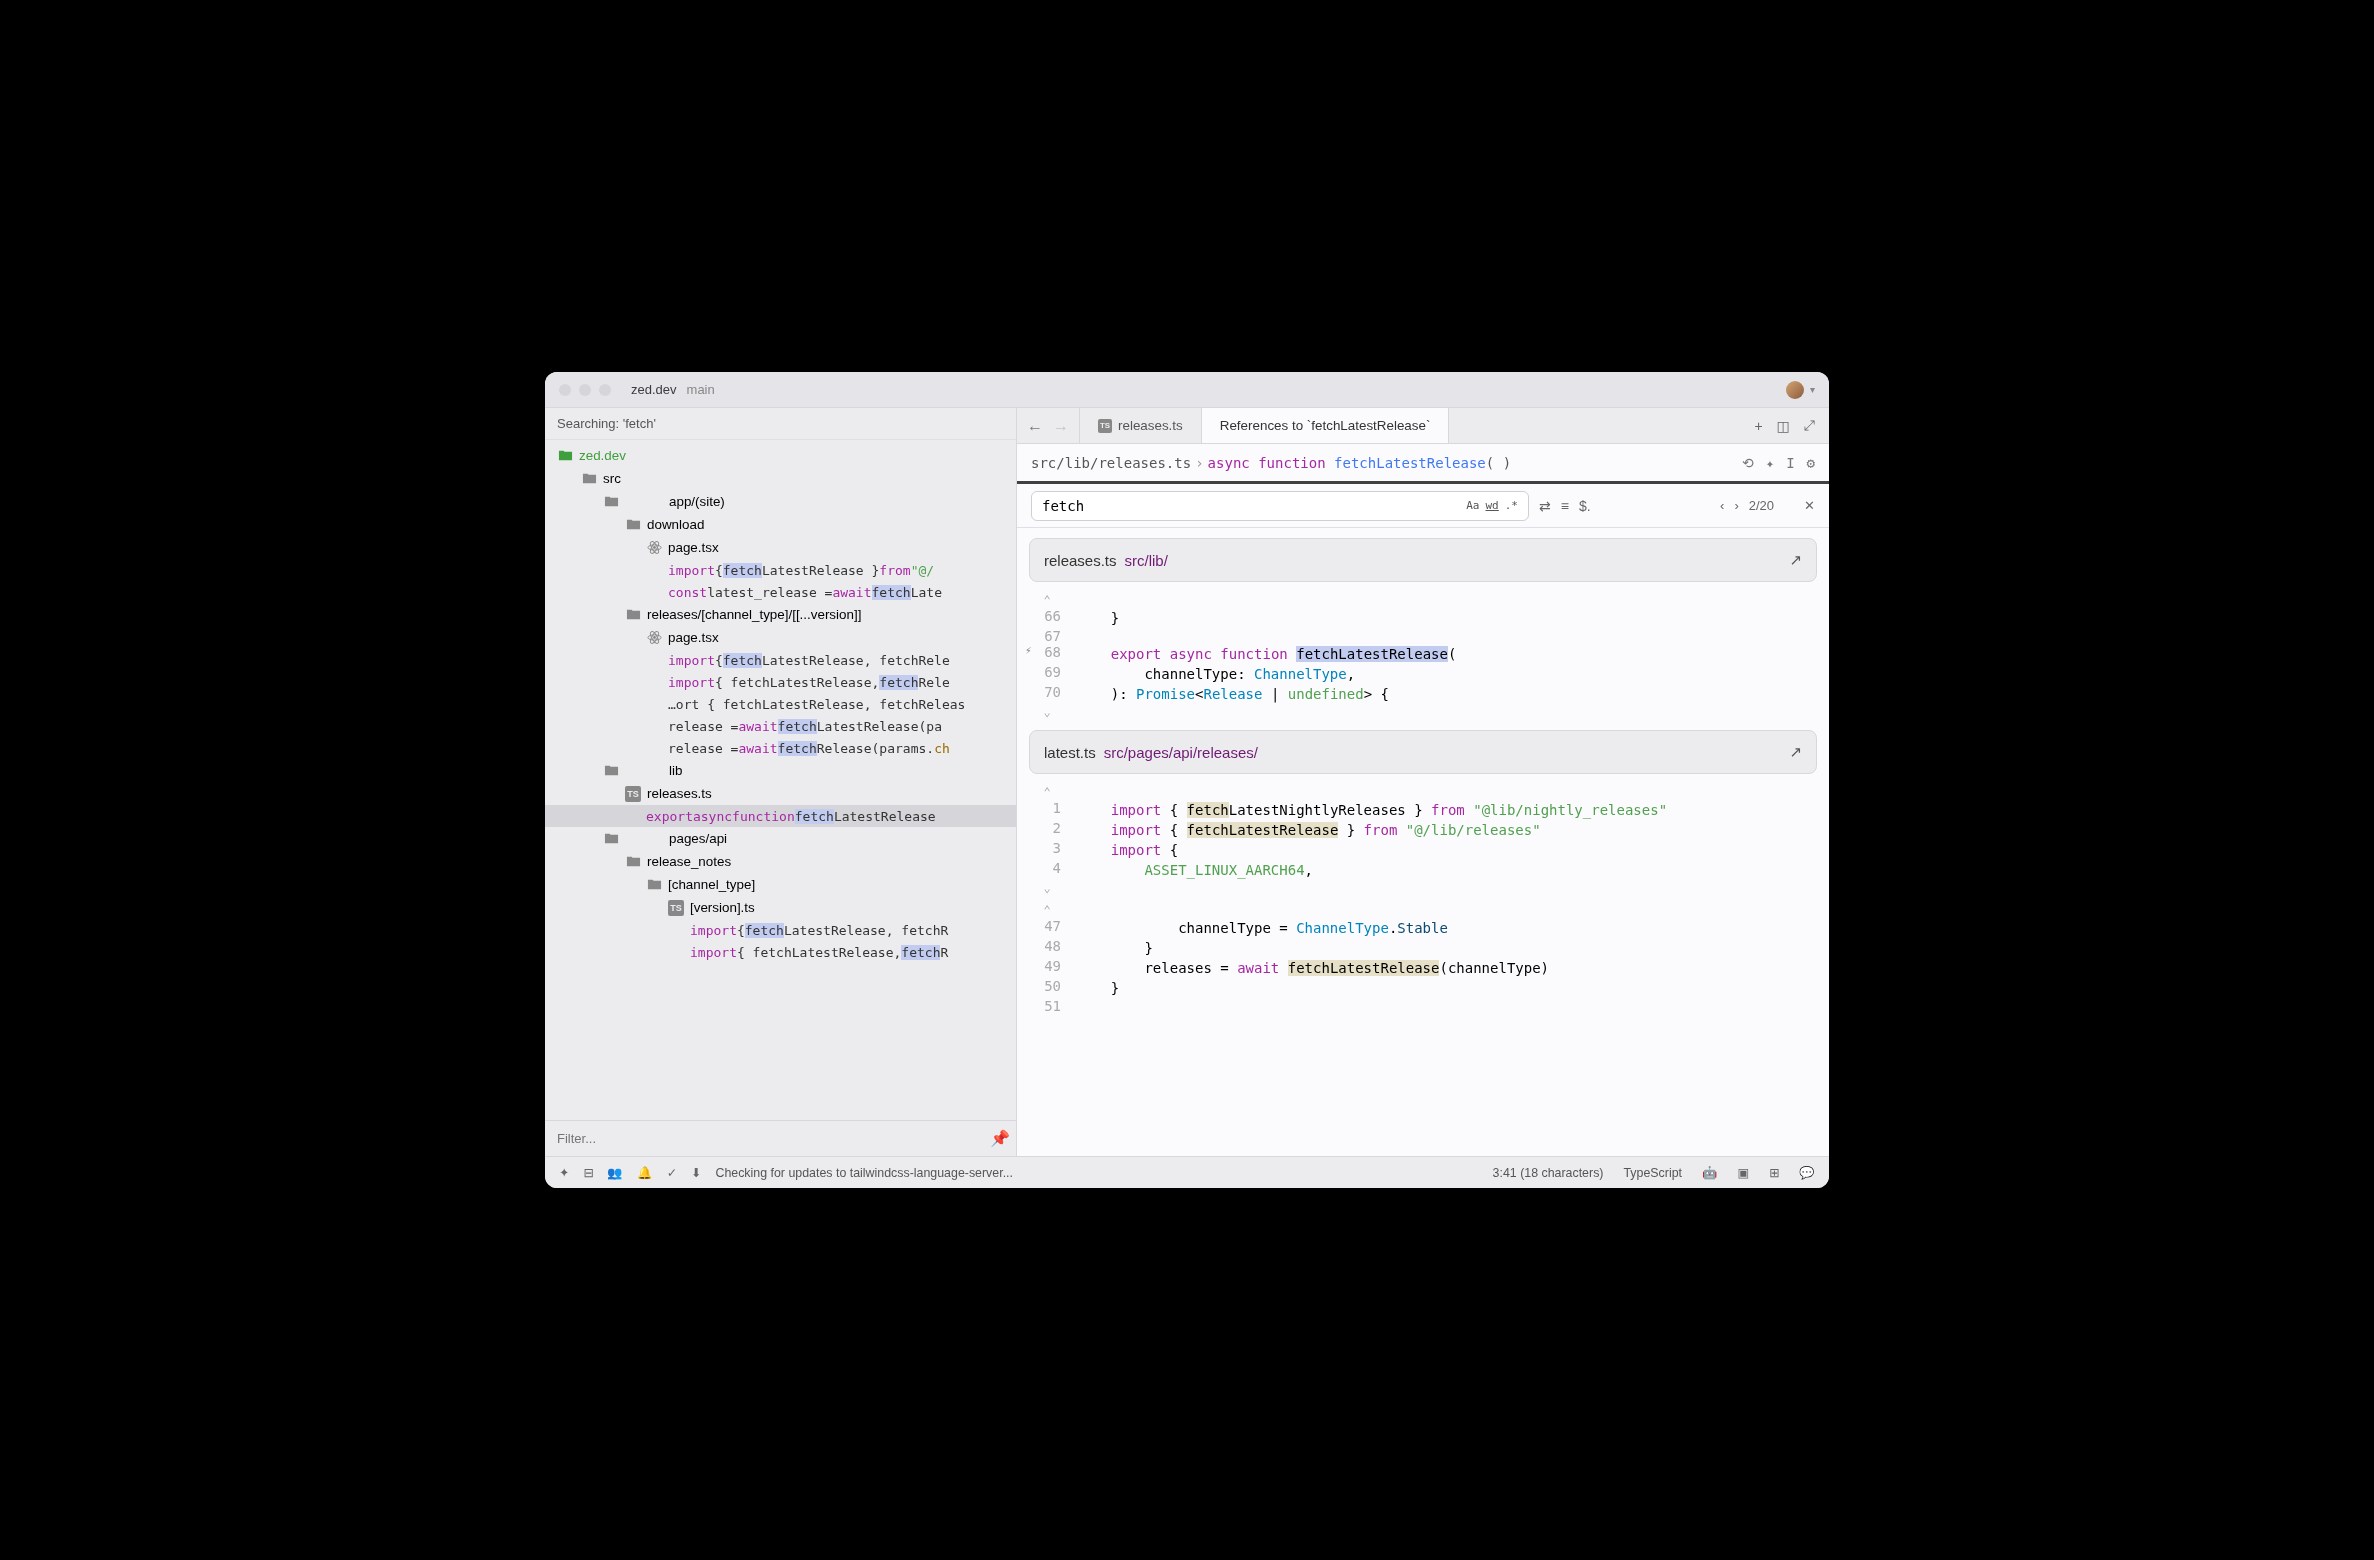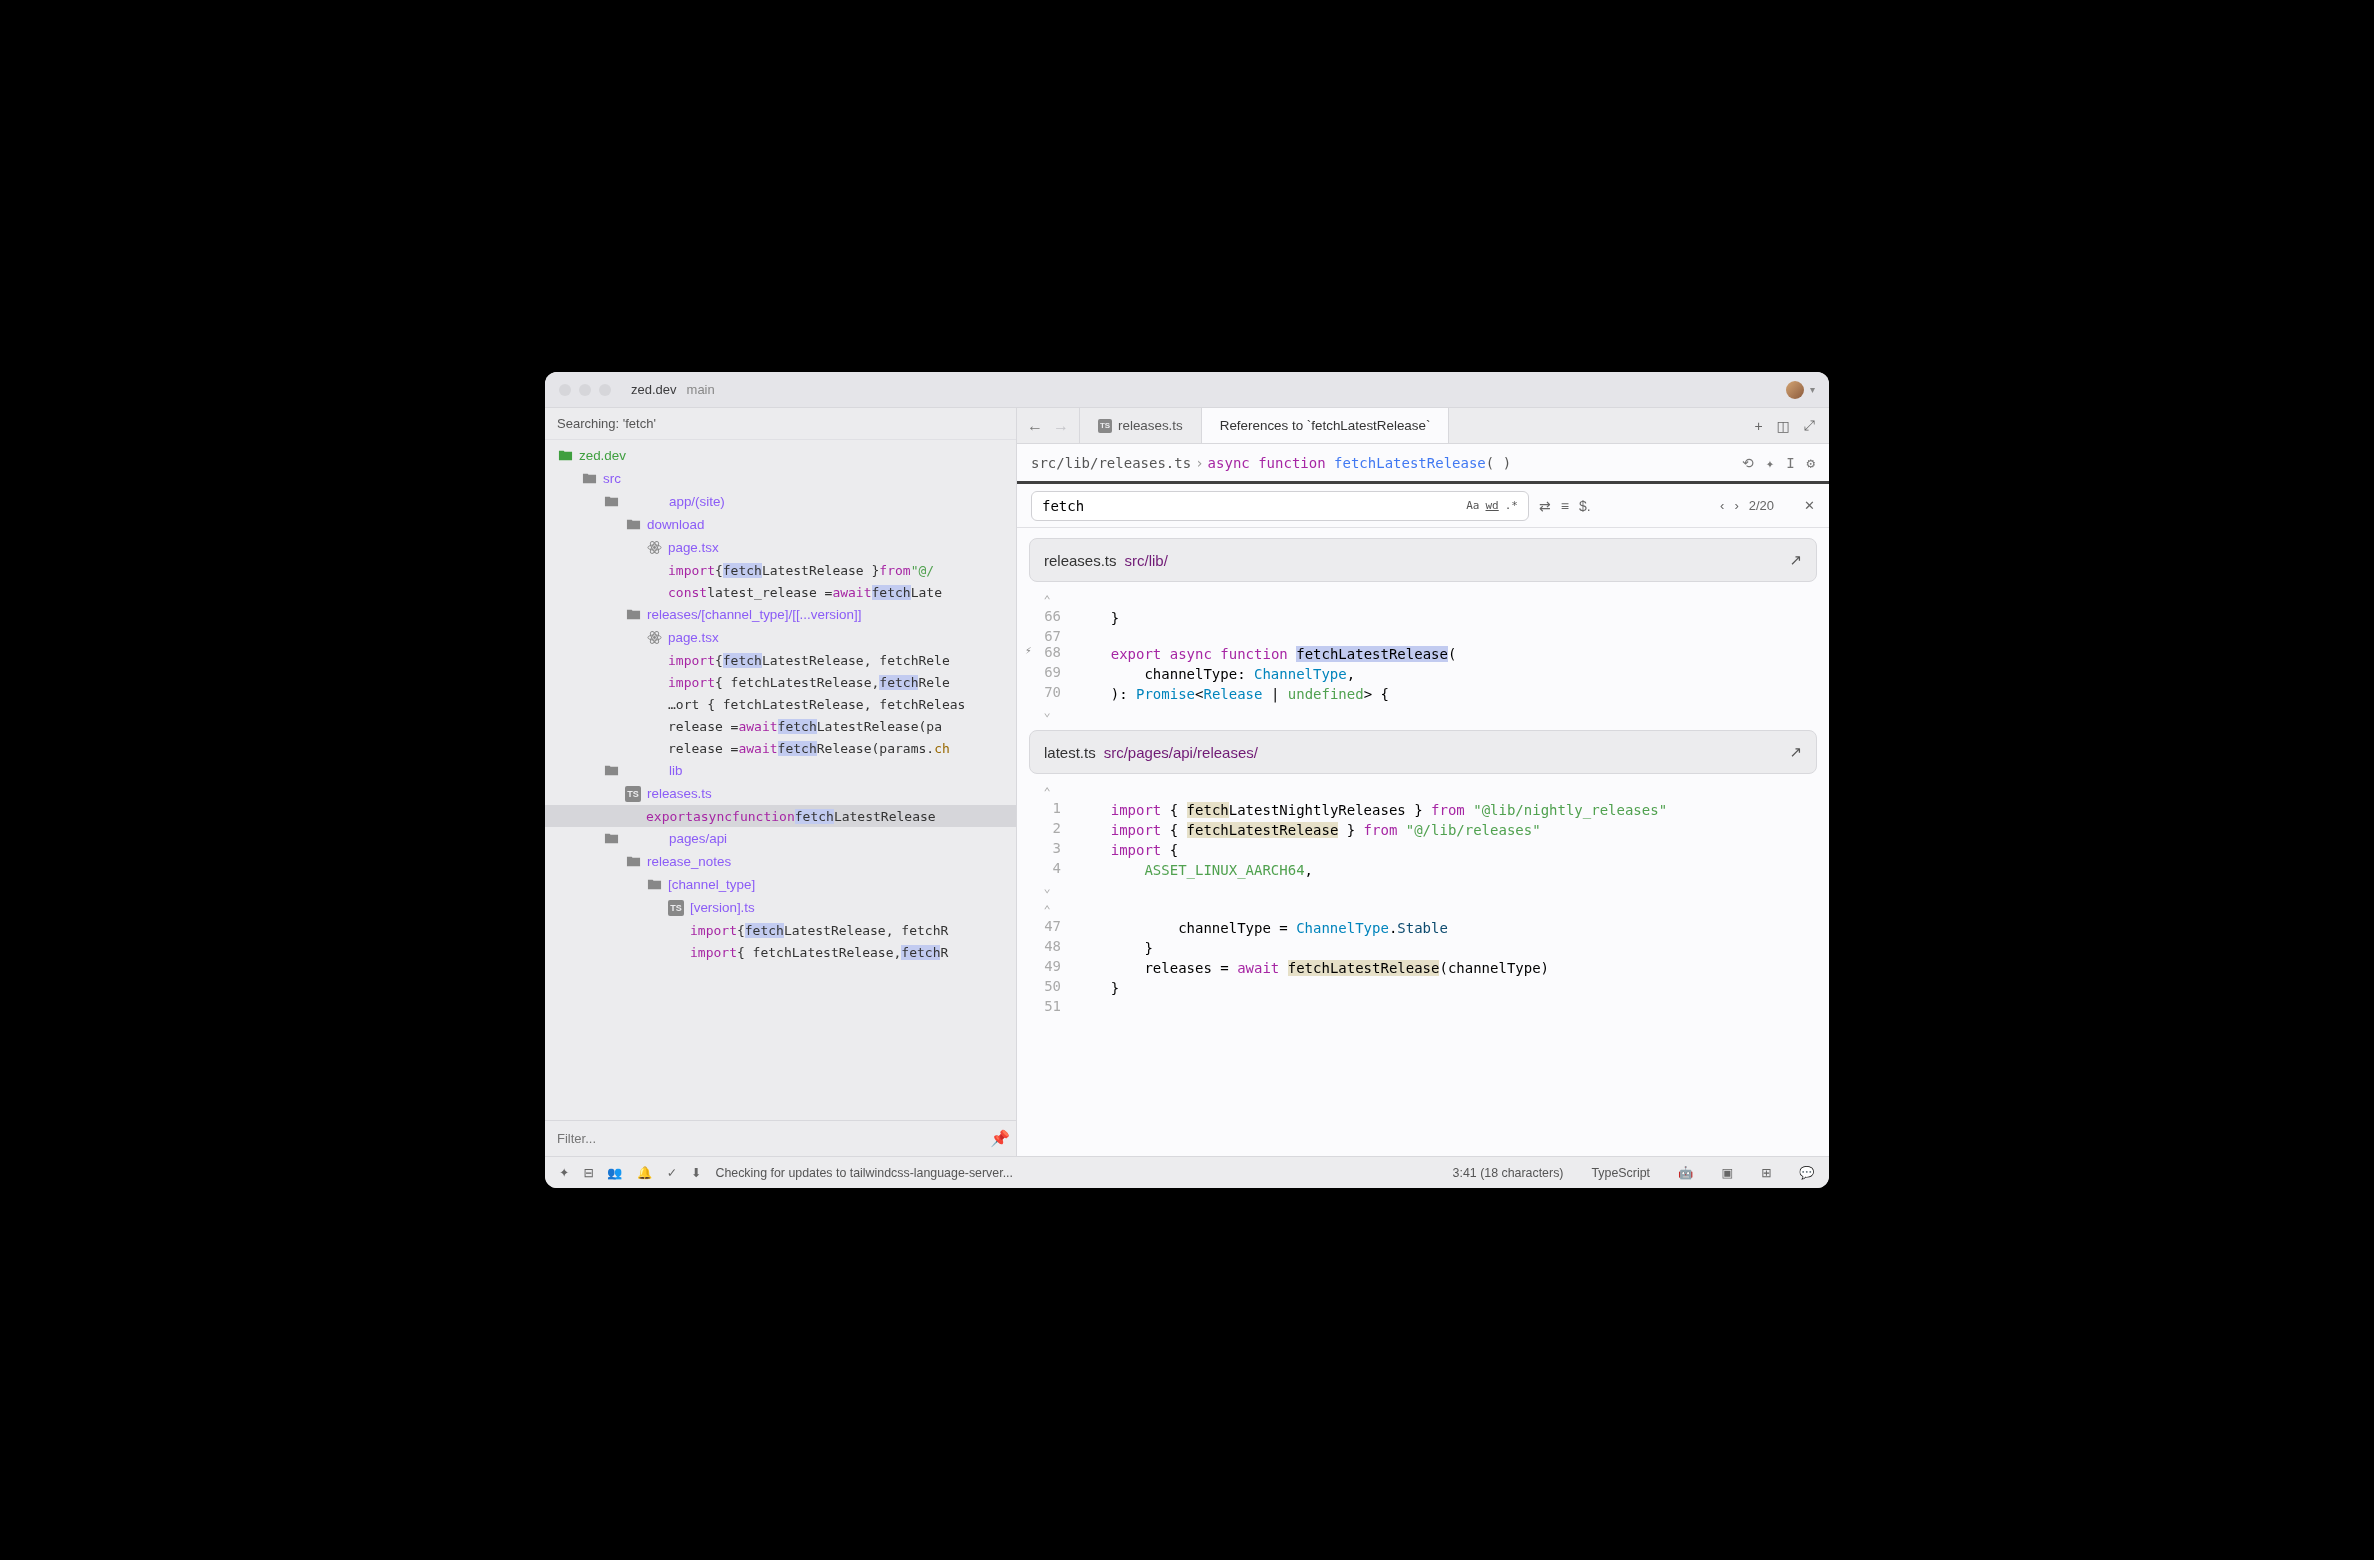--- a/index.html
+++ b/index.html
@@ -23,21 +23,21 @@
 .indent-1 { padding-left: 36px; }
 .indent-2 { padding-left: 58px; gap: 44px; }
 .indent-3 { padding-left: 80px; }
 .indent-4 { padding-left: 101px; }
 .indent-5 { padding-left: 123px; }
 .folder-icon, .file-icon { width: 16px; height: 16px; margin-right: 6px; flex-shrink: 0; display: inline-flex; align-items: center; justify-content: center; }
 .folder-icon svg { fill: #888; }
 .folder-icon.green svg { fill: #3f9f3f; }
 .file-icon.ts { background: #888; color: #ececee; border-radius: 2px; font-size: 9px; font-weight: 700; text-align: center; line-height: 16px; }
 .file-icon.gear svg { fill: #888; }
-.tree-label { color: #8b5cf6; }
+.tree-label { color: #000000; }
 .tree-label.green { color: #3f9f3f; }
 .code-snippet { font-family: "SF Mono", Menlo, monospace; font-size: 13px; color: #333; padding-left: 123px; }
 .code-snippet.l6 { padding-left: 145px; }
 .hl { background: #c2cbf0; }
 .kw { color: #a626a4; }
 .str { color: #50a14f; }
 .num { color: #986801; }
 .fn { color: #4078f2; }
 .ty { color: #0184bc; }
 .filter-row { height: 36px; border-top: 1px solid #d8d8dc; display: flex; align-items: center; padding: 0 12px; }
@@ -67,21 +67,21 @@
 .result-file-header .fpath { color: #701a75; margin-left: 8px; }
 .result-file-header .popout { margin-left: auto; color: #555; }
 .code-block { font-family: "SF Mono", Menlo, monospace; font-size: 14px; }
 .code-line { display: flex; }
 .gutter { width: 60px; text-align: right; padding-right: 16px; color: #aaa; user-select: none; flex-shrink: 0; position: relative; }
 .gutter .bolt { position: absolute; left: 8px; color: #888; font-size: 11px; }
 .line-content { flex: 1; white-space: pre; padding: 2px 0; }
 .fold-arrow { text-align: center; color: #aaa; font-size: 12px; padding: 1px 0; width: 60px;}
 .match-hl { background: #e6e0c8; }
 .statusbar { height: 32px; background: #ececee; border-top: 1px solid #d8d8dc; display: flex; align-items: center; padding: 0 14px; font-size: 12.4px; color: #555; gap: 14px; }
-.statusbar .right { margin-left: auto; display: flex; align-items: center; gap: 28px; }
+.statusbar .right { margin-left: auto; display: flex; align-items: center; gap: 20px; }
 .sb-icon { color: #666; display:inline-flex; }
 </style>
 </head>
 <body>
 
 <div class="window">
   <div class="titlebar">
     <div class="traffic-lights">
       <div class="dot"></div>
       <div class="dot"></div>

